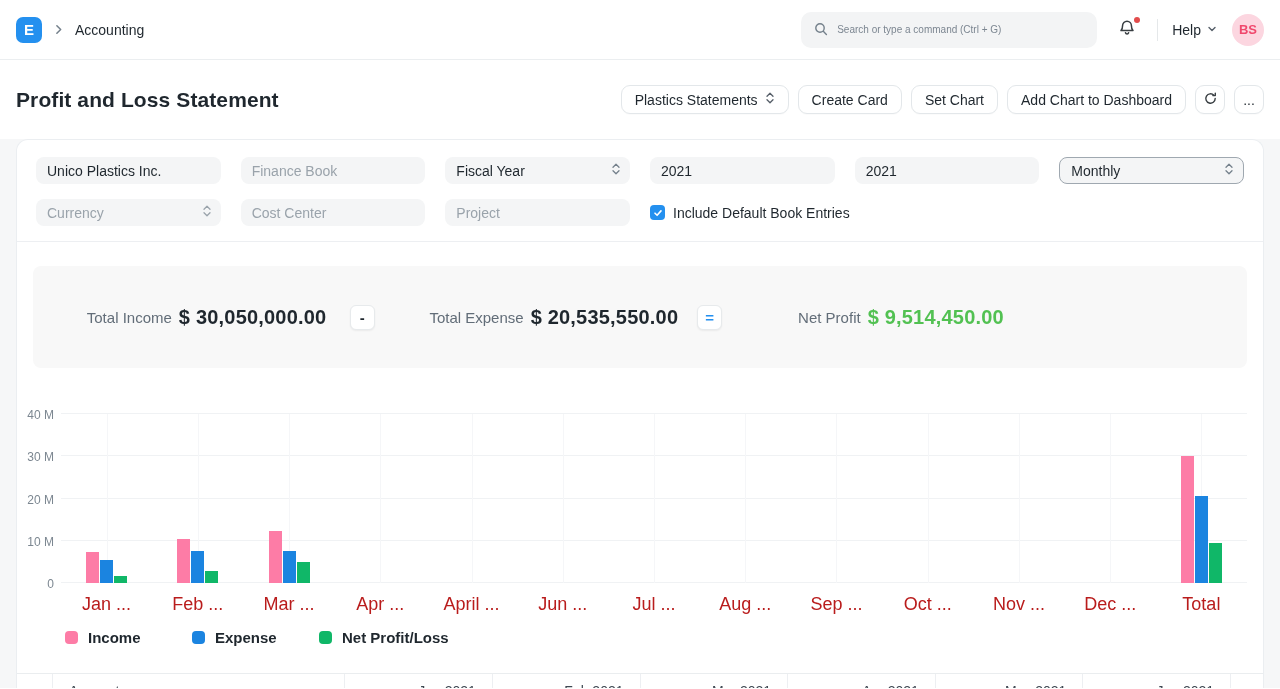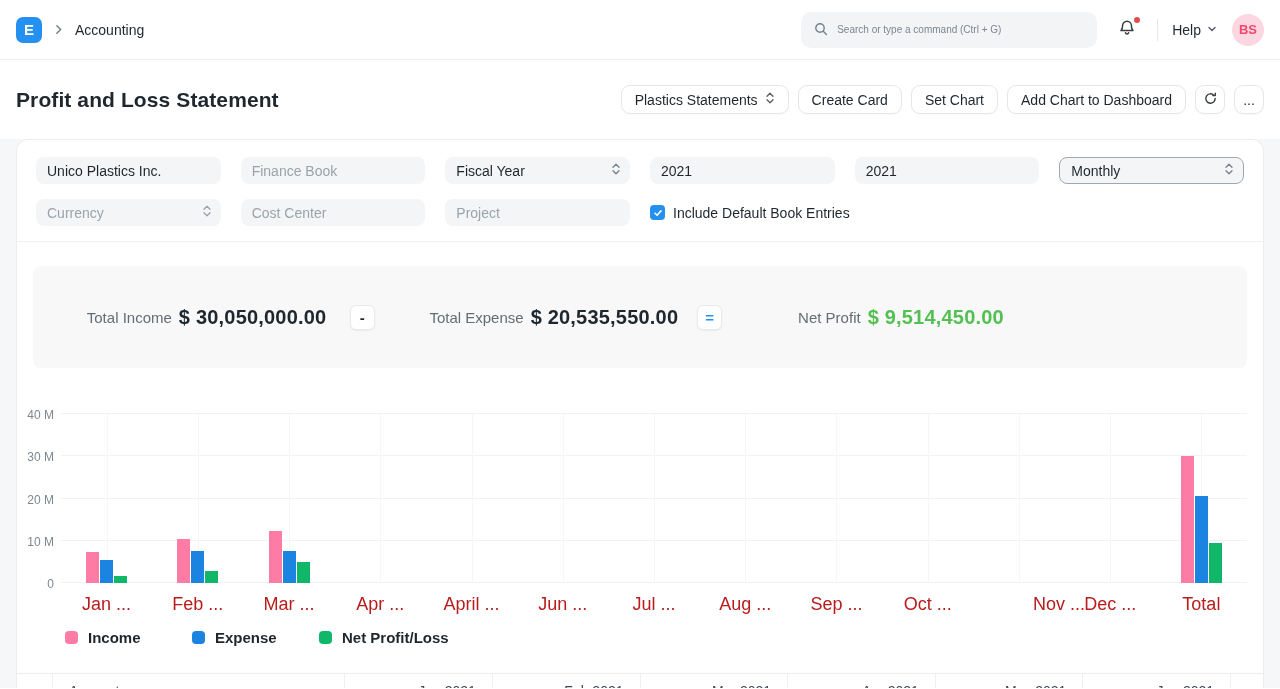--- a/index.html
+++ b/index.html
@@ -274,21 +274,21 @@
           <div class="xlabel" style="left: 45.6154px;">Jan ...</div>
           <div class="xlabel" style="left: 136.846px;">Feb ...</div>
           <div class="xlabel" style="left: 228.077px;">Mar ...</div>
           <div class="xlabel" style="left: 319.308px;">Apr ...</div>
           <div class="xlabel" style="left: 410.538px;">April ...</div>
           <div class="xlabel" style="left: 501.769px;">Jun ...</div>
           <div class="xlabel" style="left: 593px;">Jul ...</div>
           <div class="xlabel" style="left: 684.231px;">Aug ...</div>
           <div class="xlabel" style="left: 775.462px;">Sep ...</div>
           <div class="xlabel" style="left: 866.692px;">Oct ...</div>
-          <div class="xlabel" style="left: 957.923px; margin-left: 40px;">Nov ...</div>
+          <div class="xlabel" style="left: 957.923px;">Nov ...</div>
           <div class="xlabel" style="left: 1049.15px;">Dec ...</div>
           <div class="xlabel" style="left: 1140.38px;">Total</div>
         </div>
     </div>
 
     <div class="legend">
       <div class="legend-item">
         <span class="legend-swatch" style="background: rgb(253, 124, 166);"></span>
         <span class="legend-label">Income</span>
       </div>

